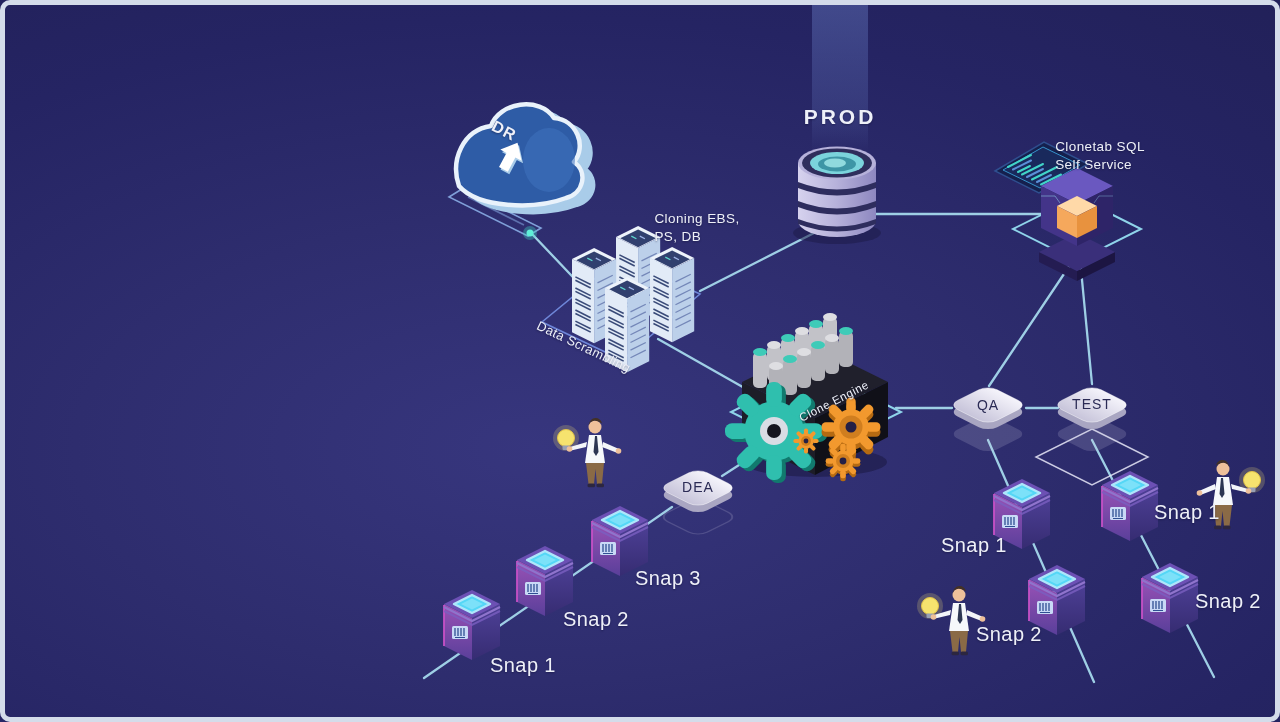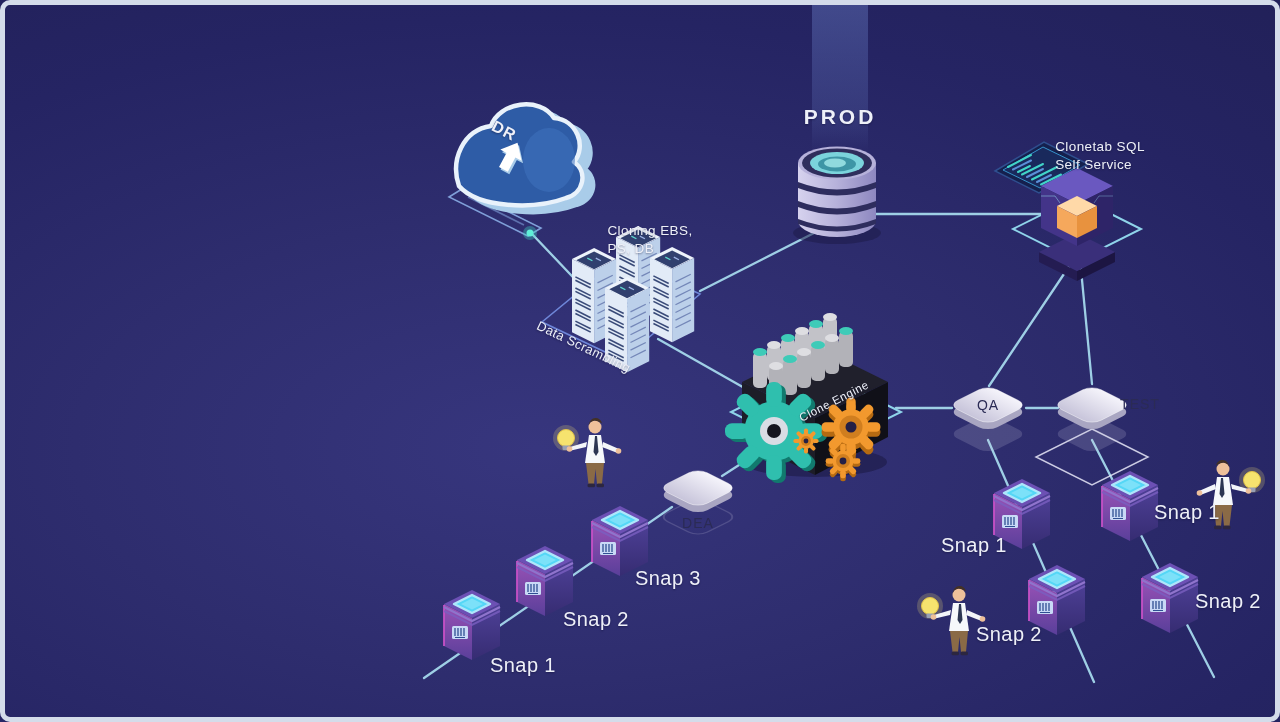--- a/index.html
+++ b/index.html
@@ -399,34 +399,34 @@
   <use href="#person" xlink:href="#person" transform="translate(1262,458) scale(-1,1)"></use>
 </svg>
 
   <div class="lbl big" style="left:840px; top:117px;">PROD</div>
 
   <div class="lbl lbl-block sm" style="left:1100px; top:156px;">
     <div>Clonetab SQL</div>
     <div>Self Service</div>
   </div>
 
-  <div class="lbl lbl-block sm" style="left:650px; top:228px;margin-top:12px;">
+  <div class="lbl lbl-block sm" style="left:697px; top:228px;">
     <div>Cloning EBS,</div>
     <div>PS, DB</div>
   </div>
 
   <div class="lbl rot-scramble" style="left:541px; top:318px;">Data Scrambling</div>
 
   <div class="lbl rot-engine" style="left:834px; top:401px;">Clone Engine</div>
 
   <div class="lbl rot-dr" style="left:504px; top:131px;">DR</div>
 
   <div class="lbl dark" style="left:988px; top:405px;">QA</div>
-  <div class="lbl dark" style="left:1092px; top:404px;margin-left:48px;">TEST</div>
-  <div class="lbl dark" style="left:698px; top:487px;margin-top:36px;">DEA</div>
+  <div class="lbl dark" style="left:1092px; top:404px;">TEST</div>
+  <div class="lbl dark" style="left:698px; top:487px;">DEA</div>
 
   <div class="lbl" style="left:523px; top:665px;">Snap 1</div>
   <div class="lbl" style="left:596px; top:619px;">Snap 2</div>
   <div class="lbl" style="left:668px; top:578px;">Snap 3</div>
 
   <div class="lbl" style="left:974px; top:545px;">Snap 1</div>
   <div class="lbl" style="left:1009px; top:634px;">Snap 2</div>
 
   <div class="lbl" style="left:1187px; top:512px;">Snap 1</div>
   <div class="lbl" style="left:1228px; top:601px;">Snap 2</div>

